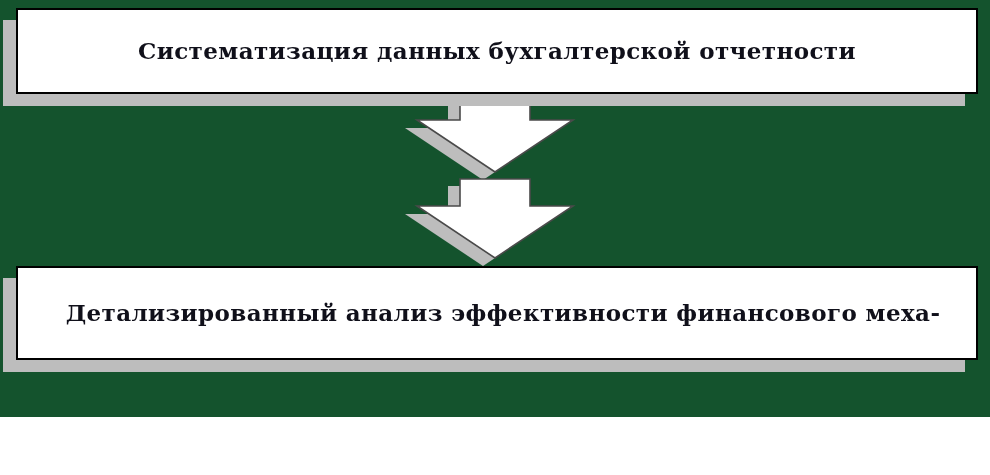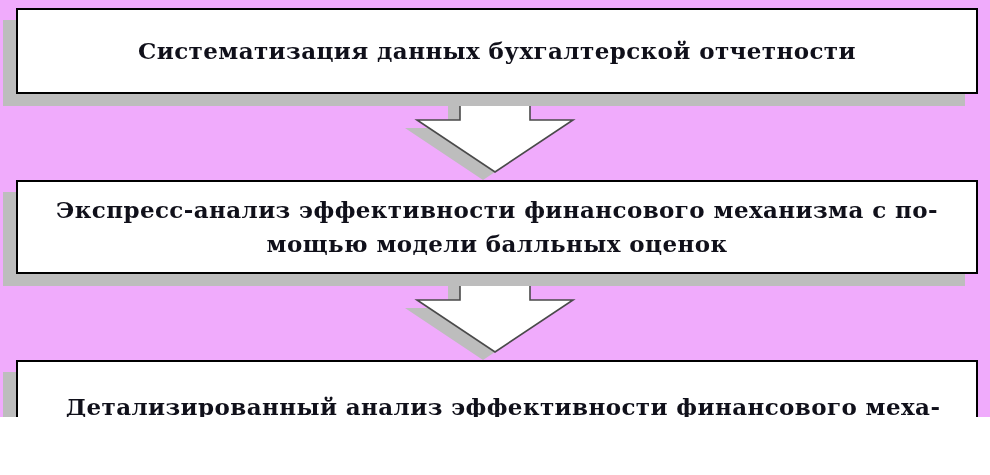--- a/index.html
+++ b/index.html
@@ -4,21 +4,21 @@
 <style>
   html, body {
     margin: 0;
     padding: 0;
     background: #ffffff;
   }
   #canvas {
     position: relative;
     width: 990px;
     height: 417px;
-    background: #f0abfc;
+    background: #14532d;
     overflow: hidden;
     font-family: "DejaVu Serif", "Liberation Serif", serif;
   }
   .flow-box {
     position: relative;
     margin: 0 auto 0 16px;
     width: 962px;
     box-sizing: border-box;
     border: 2px solid #000000;
     background: #ffffff;
@@ -63,24 +63,20 @@
     <div class="line">Систематизация данных бухгалтерской отчетности</div>
   </div>
 
   <div class="arrow-wrap">
     <svg width="180" height="90" viewBox="0 0 180 90" aria-hidden="true">
       <polygon class="arrow-shadow" points="43,8 113,8 113,36 156,36 78,88 0,36 43,36"></polygon>
       <polygon class="arrow-main" points="55,1 125,1 125,28 168,28 90,80 12,28 55,28"></polygon>
     </svg>
   </div>
 
-  <div class="flow-box" id="box-2">
-    <div class="line">Экспресс-анализ эффективности финансового механизма с по-</div>
-    <div class="line">мощью модели балльных оценок</div>
-  </div>
 
   <div class="arrow-wrap">
     <svg width="180" height="90" viewBox="0 0 180 90" aria-hidden="true">
       <polygon class="arrow-shadow" points="43,8 113,8 113,36 156,36 78,88 0,36 43,36"></polygon>
       <polygon class="arrow-main" points="55,1 125,1 125,28 168,28 90,80 12,28 55,28"></polygon>
     </svg>
   </div>
 
   <div class="flow-box" id="box-3">
     <div class="line">Детализированный анализ эффективности финансового меха-</div>

